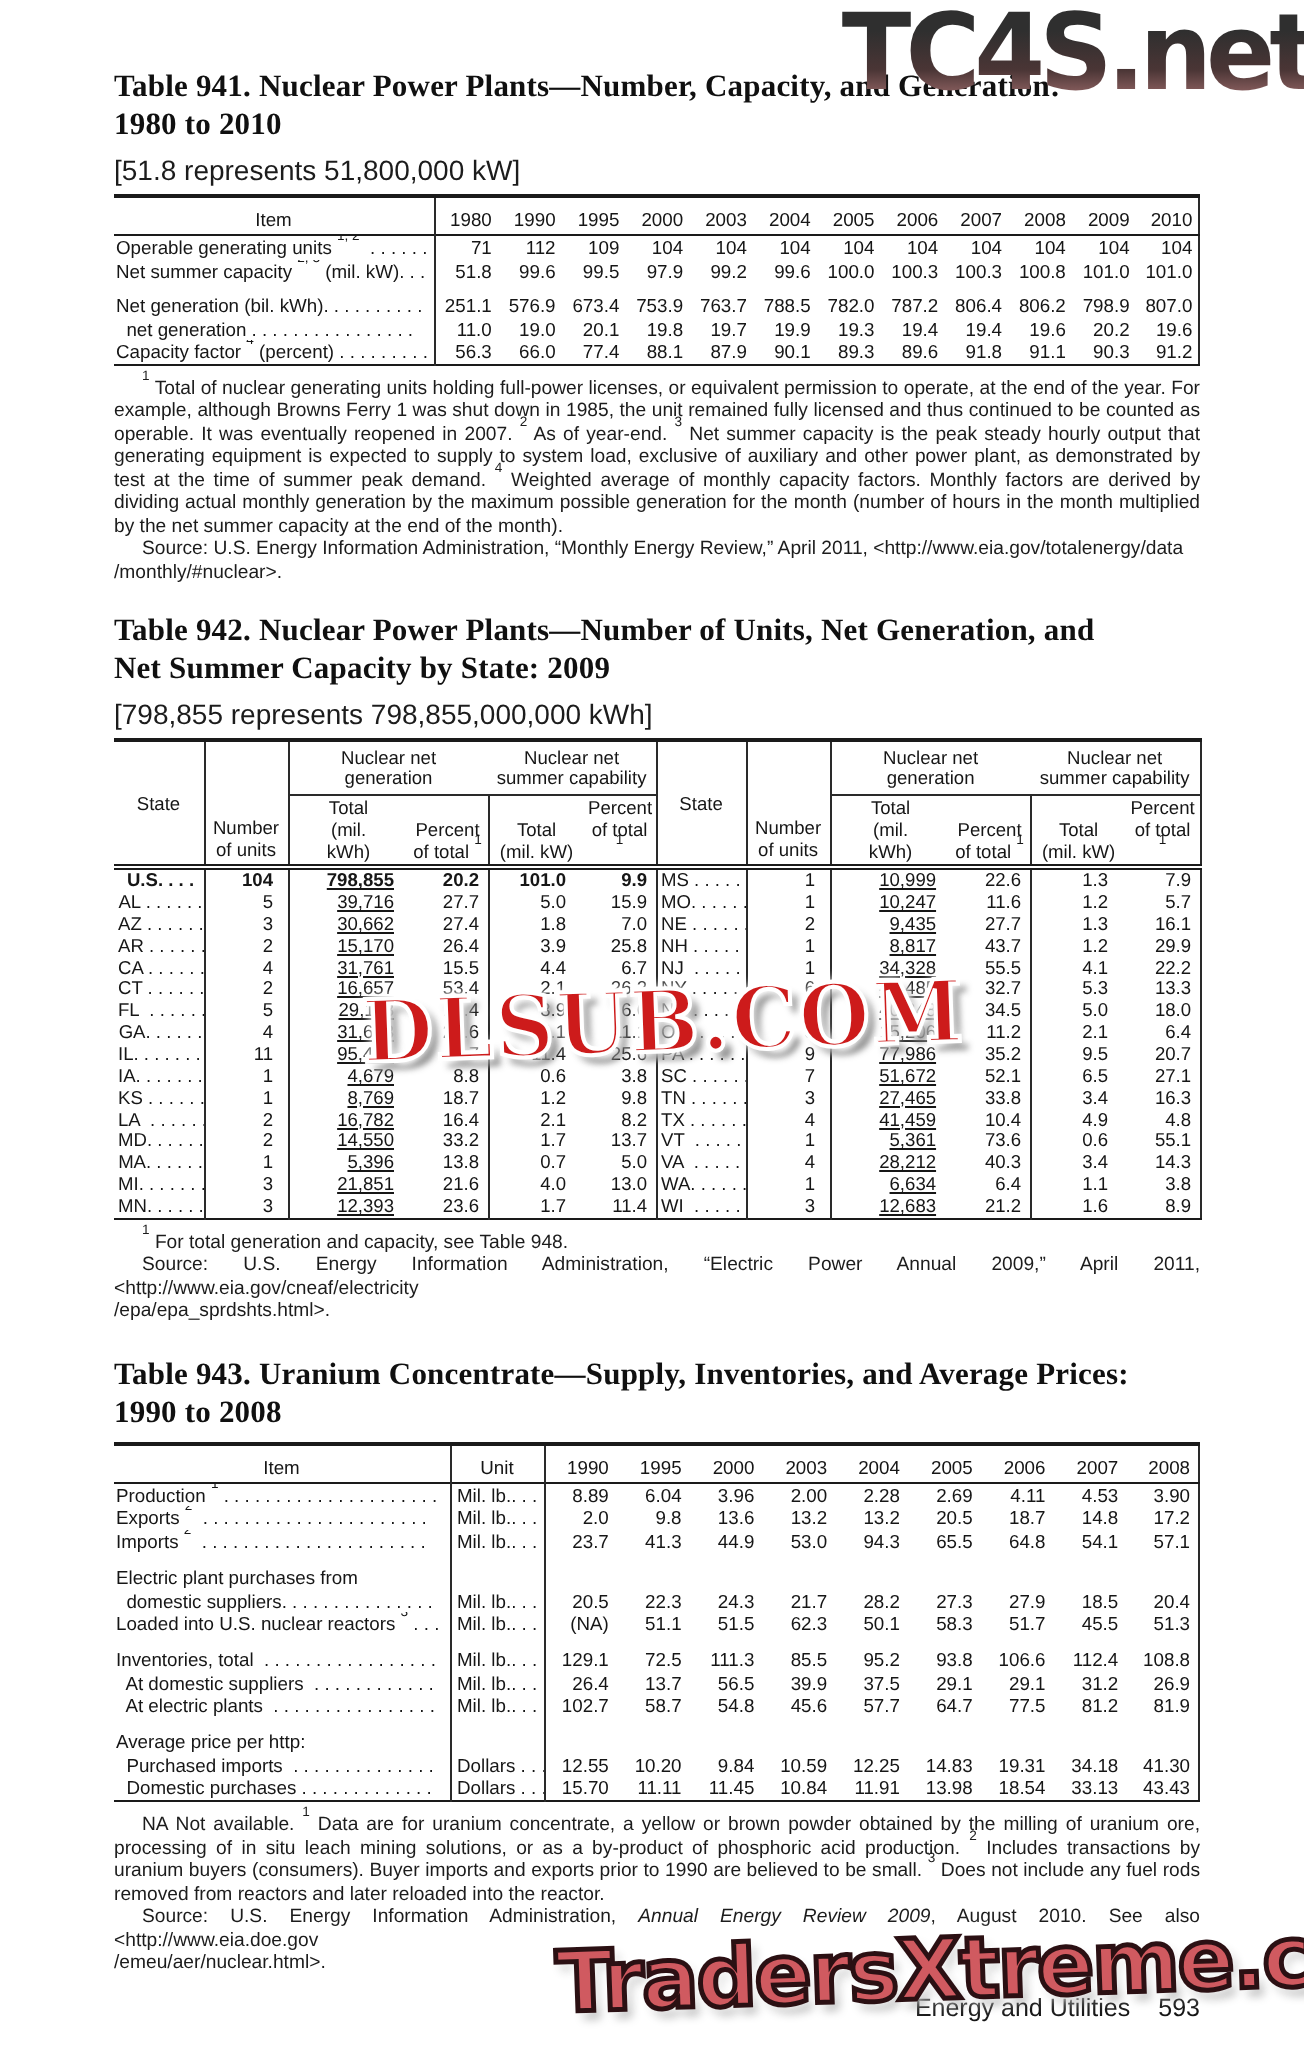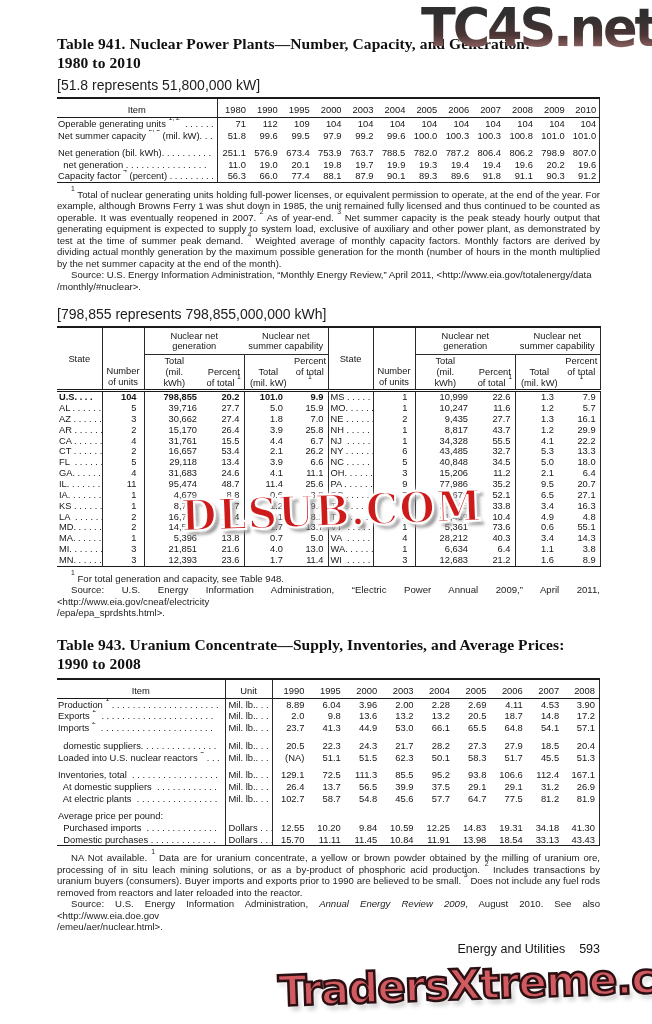--- a/index.html
+++ b/index.html
@@ -22,24 +22,24 @@
   .t941 .c-item{border-right:1px solid #2a2a2a;}
   .t941 tr.spacer td{height:6px;line-height:6px;}
   .t942{font-size:9.3px;}
   .t942 thead th{padding:1px 2px;white-space:pre-line;text-align:center;line-height:10.6px;margin-top:22px;}
   .t942 thead{border-bottom:3px double #1a1a1a;}
   .t942 th.h-state{vertical-align:middle;}
   .t942 th.h-units{vertical-align:bottom;padding-bottom:2px;}
   .t942 th.h-group{vertical-align:middle;border-bottom:1px solid #2a2a2a;height:24px;}
   .t942 th.h-sub{vertical-align:bottom;height:26px;padding-bottom:1px;}
   .t942 td{padding:0;line-height:10.85px;height:10.85px;vertical-align:bottom;text-align:right;}
-  .t942 td.c-state{text-align:left;white-space:pre;overflow:hidden;padding-left:2px;}
+  .t942 td.c-state{text-align:center;white-space:pre;overflow:hidden;padding-left:2px;}
   .t942 .vr{border-right:1px solid #2a2a2a;}
   .t942 td.c-units{padding-right:7px;}
-  .t942 td.c-gtot{padding-right:7px;}
+  .t942 td.c-gtot{padding-right:7px;text-decoration:underline;}
   .t942 td.c-gpct{padding-right:4px;}
   .t942 td.c-ctot{padding-right:9px;}
   .t942 td.c-cpct{padding-right:4px;}
   .t942 .bold{font-weight:bold;}
   .t943{font-size:9.4px;}
   .t943 th{font-size:9.4px;height:16px;vertical-align:bottom;padding:0 4px 2px 0;text-align:right;}
   .t943 th.h-item,.t943 th.h-unit{text-align:center;padding:0 0 2px 0;}
   .t943 thead{border-bottom:1.2px solid #1a1a1a;}
   .t943 td{padding:0 4px 0 0;line-height:11.7px;height:11.7px;vertical-align:bottom;text-align:right;}
   .t943 td.c-item{text-align:left;white-space:pre;overflow:hidden;padding:0 0 0 1px;}
@@ -194,20 +194,21 @@
           </tbody>
       </table>
       <p class="fn first"><sup>1</sup> Total of nuclear generating units holding full-power licenses, or equivalent permission to operate, at the end of the year. For example, although Browns Ferry 1 was shut down in 1985, the unit remained fully licensed and thus continued to be counted as operable. It was eventually reopened in 2007. <sup>2</sup> As of year-end. <sup>3</sup> Net summer capacity is the peak steady hourly output that generating equipment is expected to supply to system load, exclusive of auxiliary and other power plant, as demonstrated by test at the time of summer peak demand. <sup>4</sup> Weighted average of monthly capacity factors. Monthly factors are derived by dividing actual monthly generation by the maximum possible generation for the month (number of hours in the month multiplied by the net summer capacity at the end of the month).</p>
       <p class="fn">Source: U.S. Energy Information Administration, “Monthly Energy Review,” April 2011, &lt;http://www.eia.gov/totalenergy/data
 /monthly/#nuclear&gt;.</p>
     </section>
 
     <div class="gap14"></div>
 
     <section>
+      <h2 class="tbl-title"><span>Table 942. Nuclear Power Plants—Number of Units, Net Generation, and</span><br><span>Net Summer Capacity by State: 2009</span></h2>
       <p class="unitnote">[798,855 represents 798,855,000,000 kWh]</p>
       <table class="t t942">
         <colgroup>
           <col style="width:45px">
             <col style="width:42px">
             <col style="width:60px">
             <col style="width:40px">
             <col style="width:48px">
             <col style="width:36px">
           <col style="width:45px">
@@ -539,28 +540,41 @@
               <td class="c-num">14.8</td>
               <td class="c-num">17.2</td>
             </tr>
             <tr>
               <td class="c-item">Imports <sup>2</sup>  . . . . . . . . . . . . . . . . . . . . . .</td>
               <td class="c-unit">Mil. lb.. . . .</td>
               <td class="c-num">23.7</td>
               <td class="c-num">41.3</td>
               <td class="c-num">44.9</td>
               <td class="c-num">53.0</td>
-              <td class="c-num">66.1</td>
+              <td class="c-num">94.3</td>
               <td class="c-num">65.5</td>
               <td class="c-num">64.8</td>
               <td class="c-num">54.1</td>
               <td class="c-num">57.1</td>
             </tr>
             <tr class="spacer">
               <td class="c-item"></td>
+              <td class="c-unit"></td>
+              <td class="c-num"></td>
+              <td class="c-num"></td>
+              <td class="c-num"></td>
+              <td class="c-num"></td>
+              <td class="c-num"></td>
+              <td class="c-num"></td>
+              <td class="c-num"></td>
+              <td class="c-num"></td>
+              <td class="c-num"></td>
+            </tr>
+            <tr>
+              <td class="c-item">Electric plant purchases from</td>
               <td class="c-unit"></td>
               <td class="c-num"></td>
               <td class="c-num"></td>
               <td class="c-num"></td>
               <td class="c-num"></td>
               <td class="c-num"></td>
               <td class="c-num"></td>
               <td class="c-num"></td>
               <td class="c-num"></td>
               <td class="c-num"></td>
@@ -608,21 +622,21 @@
               <td class="c-item">Inventories, total  . . . . . . . . . . . . . . . . .</td>
               <td class="c-unit">Mil. lb.. . . .</td>
               <td class="c-num">129.1</td>
               <td class="c-num">72.5</td>
               <td class="c-num">111.3</td>
               <td class="c-num">85.5</td>
               <td class="c-num">95.2</td>
               <td class="c-num">93.8</td>
               <td class="c-num">106.6</td>
               <td class="c-num">112.4</td>
-              <td class="c-num">167.1</td>
+              <td class="c-num">108.8</td>
             </tr>
             <tr>
               <td class="c-item">  At domestic suppliers  . . . . . . . . . . . .</td>
               <td class="c-unit">Mil. lb.. . . .</td>
               <td class="c-num">26.4</td>
               <td class="c-num">13.7</td>
               <td class="c-num">56.5</td>
               <td class="c-num">39.9</td>
               <td class="c-num">37.5</td>
               <td class="c-num">29.1</td>
@@ -650,21 +664,21 @@
               <td class="c-num"></td>
               <td class="c-num"></td>
               <td class="c-num"></td>
               <td class="c-num"></td>
               <td class="c-num"></td>
               <td class="c-num"></td>
               <td class="c-num"></td>
               <td class="c-num"></td>
             </tr>
             <tr>
-              <td class="c-item">Average price per pound:</td>
+              <td class="c-item">Average price per http:</td>
               <td class="c-unit"></td>
               <td class="c-num"></td>
               <td class="c-num"></td>
               <td class="c-num"></td>
               <td class="c-num"></td>
               <td class="c-num"></td>
               <td class="c-num"></td>
               <td class="c-num"></td>
               <td class="c-num"></td>
               <td class="c-num"></td>

